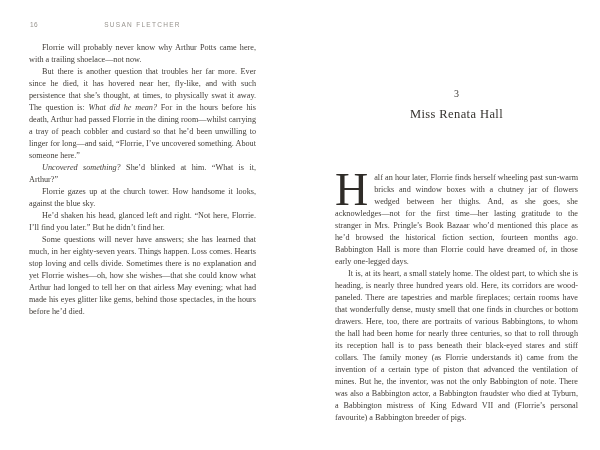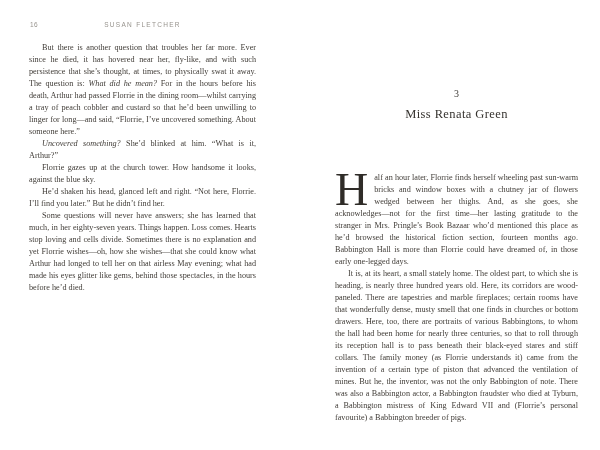--- a/index.html
+++ b/index.html
@@ -96,30 +96,31 @@
 <body>
 
 <div id="spread">
 
   <div class="page-left">
     <div class="running-header">
       <span class="folio">16</span>
       <span>SUSAN FLETCHER</span>
     </div>
     <div class="body-text">
+        <p><span>Florrie will probably never know why Arthur Potts came here, with a trailing shoelace—not now.</span></p>
         <p><span>But there is another question that troubles her far more. Ever since he died, it has hovered near her, fly-like, and with such persistence that she’s thought, at times, to physically swat it away. The question is: </span><span style="font-style: italic;">What did he mean?</span><span> For in the hours before his death, Arthur had passed Florrie in the dining room—whilst carrying a tray of peach cobbler and custard so that he’d been unwilling to linger for long—and said, “Florrie, I’ve uncovered something. About someone here.”</span></p>
         <p><span style="font-style: italic; margin-top: 45px;">Uncovered something?</span><span> She’d blinked at him. “What is it, Arthur?”</span></p>
         <p><span>Florrie gazes up at the church tower. How handsome it looks, against the blue sky.</span></p>
         <p><span>He’d shaken his head, glanced left and right. “Not here, Florrie. I’ll find you later.” But he didn’t find her.</span></p>
         <p><span>Some questions will never have answers; she has learned that much, in her eighty-seven years. Things happen. Loss comes. Hearts stop loving and cells divide. Sometimes there is no explanation and yet Florrie wishes—oh, how she wishes—that she could know what Arthur had longed to tell her on that airless May evening; what had made his eyes glitter like gems, behind those spectacles, in the hours before he’d died.</span></p>
       </div>
   </div>
 
   <div class="page-right">
     <div class="chapter-number">3</div>
-    <div class="chapter-title">Miss Renata Green</div>
+    <div class="chapter-title">Miss Renata Hall</div>
     <div class="chapter-body body-text">
         <p class="no-indent"><span class="drop-cap">H</span><span>alf an hour later, Florrie finds herself wheeling past sun-warm bricks and window boxes with a chutney jar of flowers wedged between her thighs. And, as she goes, she acknowledges—not for the first time—her lasting gratitude to the stranger in Mrs. Pringle’s Book Bazaar who’d mentioned this place as he’d browsed the historical fiction section, fourteen months ago. Babbington Hall is more than Florrie could have dreamed of, in those early one-legged days.</span></p>
         <p><span>It is, at its heart, a small stately home. The oldest part, to which she is heading, is nearly three hundred years old. Here, its corridors are wood-paneled. There are tapestries and marble fireplaces; certain rooms have that wonderfully dense, musty smell that one finds in churches or bottom drawers. Here, too, there are portraits of various Babbingtons, to whom the hall had been home for nearly three centuries, so that to roll through its reception hall is to pass beneath their black-eyed stares and stiff collars. The family money (as Florrie understands it) came from the invention of a certain type of piston that advanced the ventilation of mines. But he, the inventor, was not the only Babbington of note. There was also a Babbington actor, a Babbington fraudster who died at Tyburn, a Babbington mistress of King Edward VII and (Florrie’s personal favourite) a Babbington breeder of pigs.</span></p>
       </div>
   </div>
 
 </div>
 
 </body></html>

